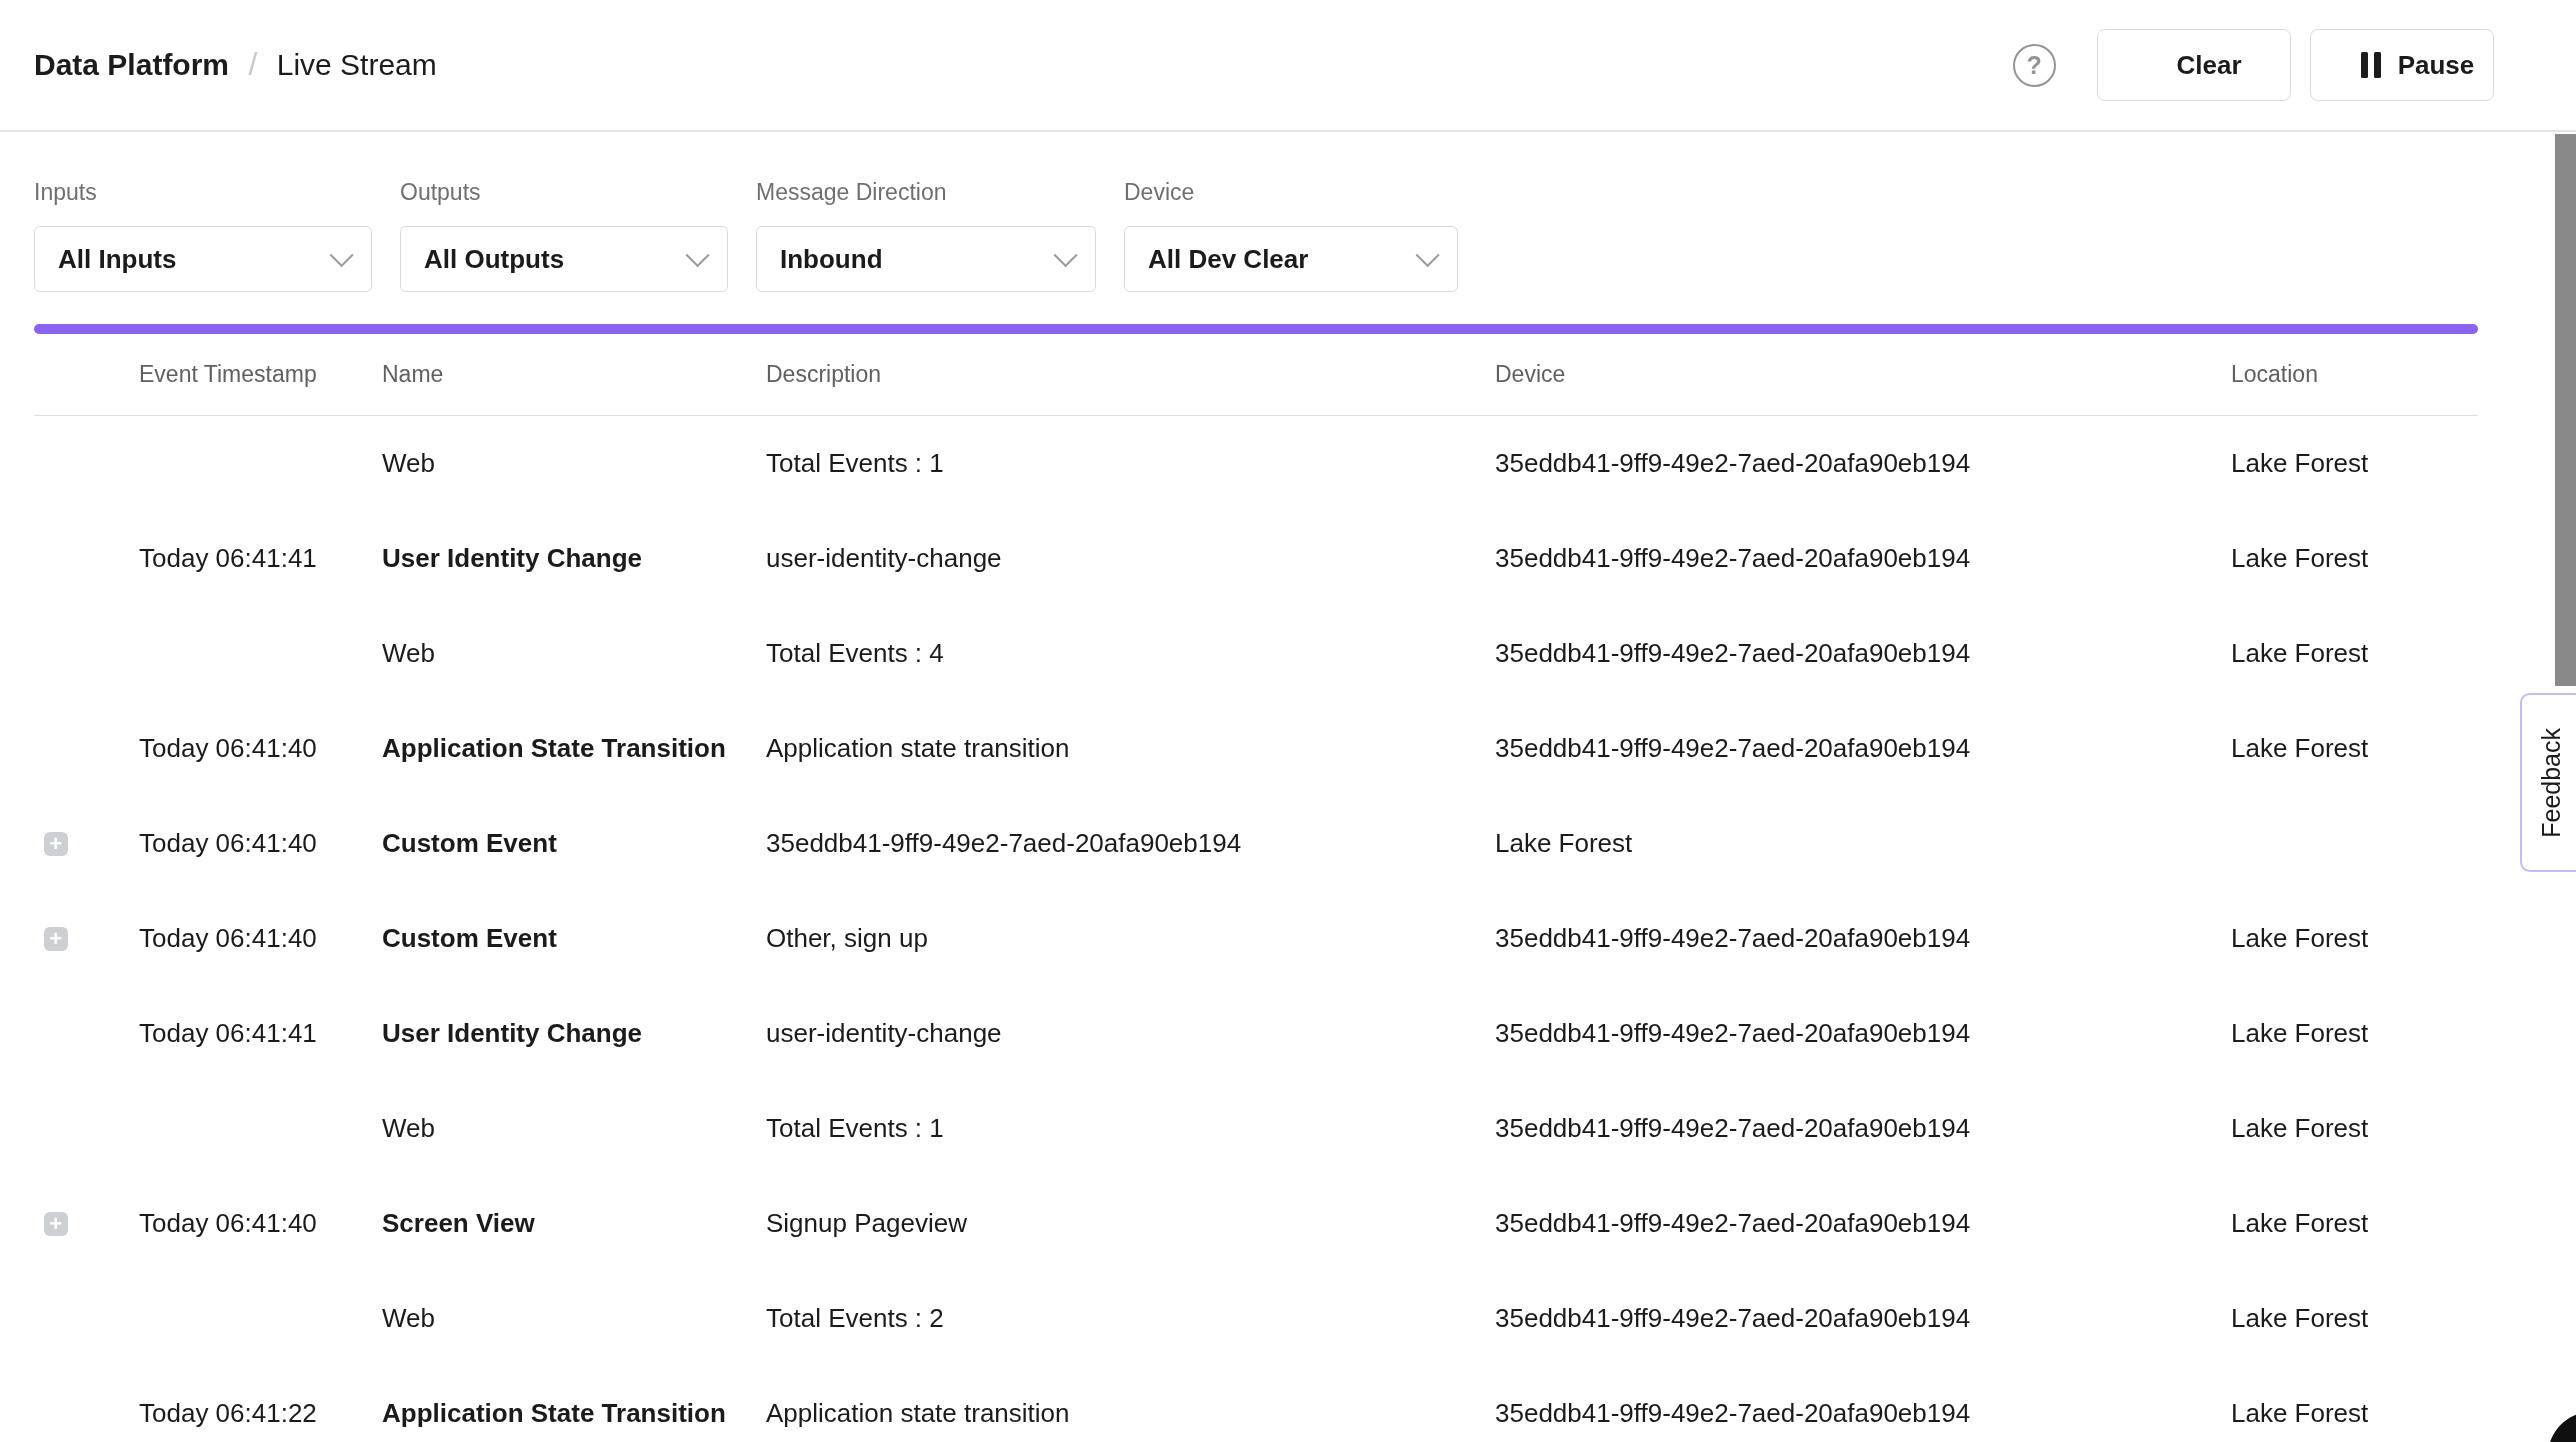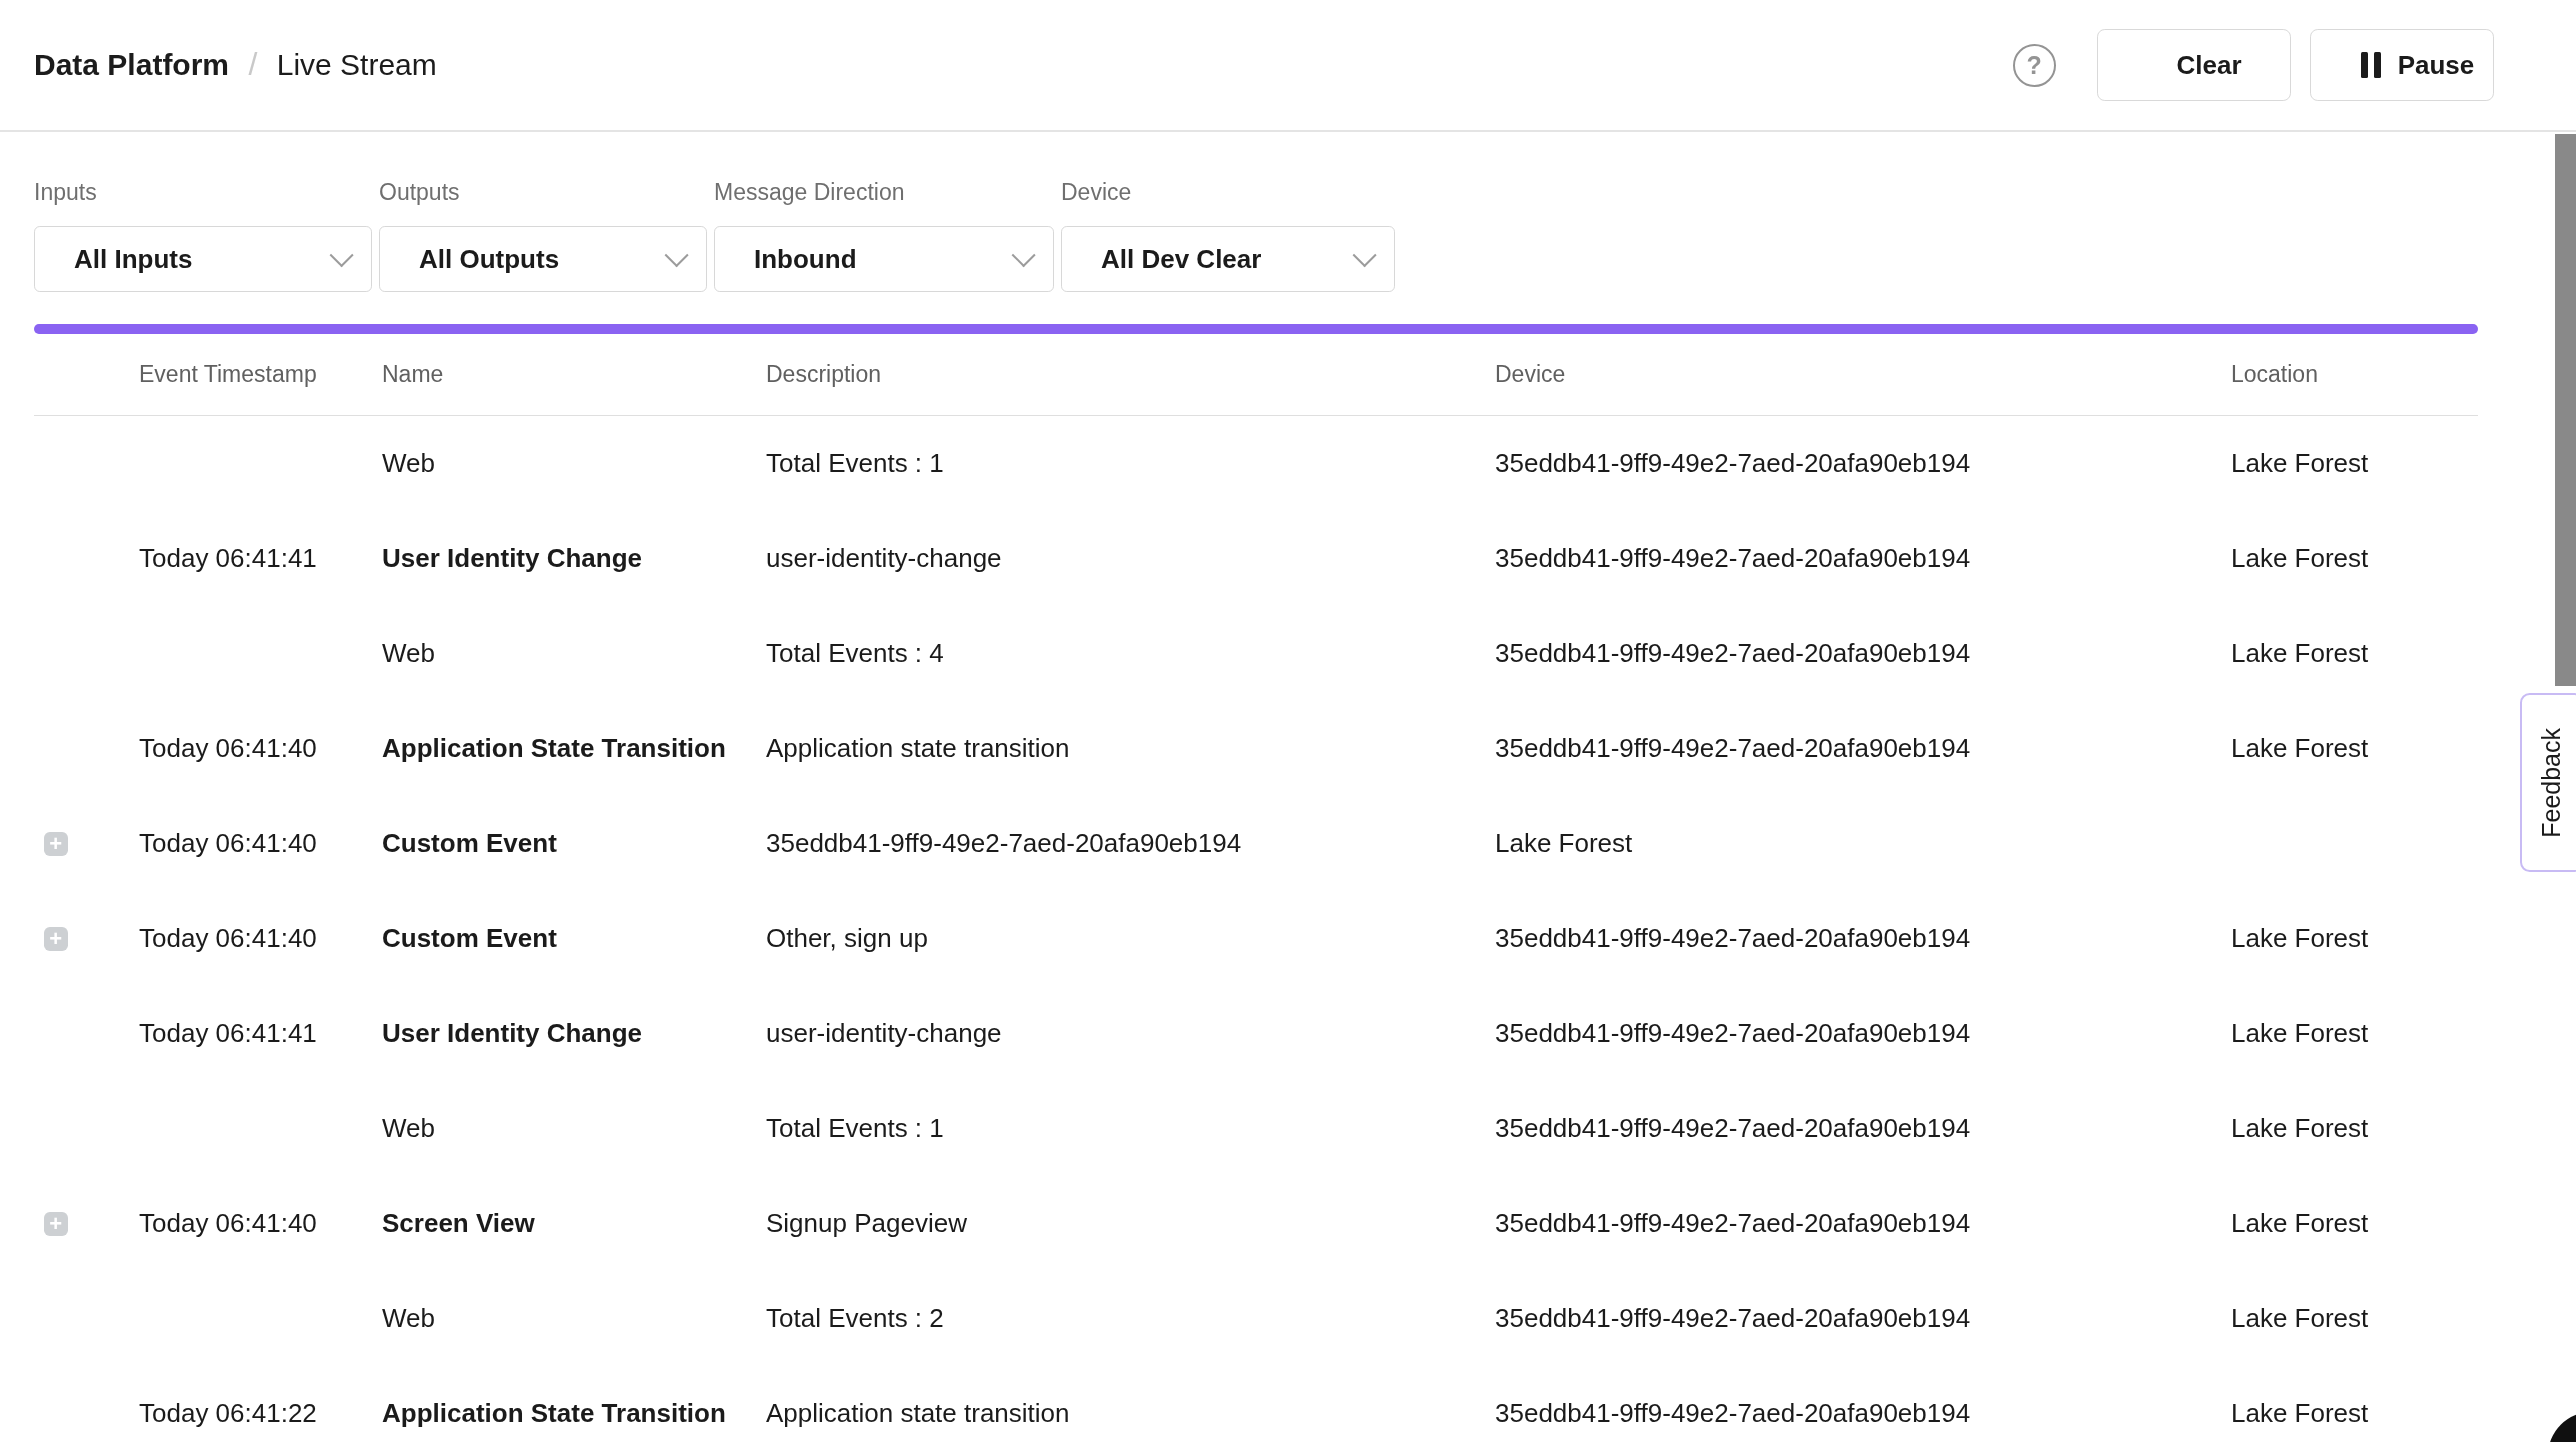--- a/index.html
+++ b/index.html
@@ -41,29 +41,29 @@
     display: flex; align-items: center; justify-content: center;
     cursor: pointer;
     padding-left: 31px;
   }
   .btn-clear { width: 194px; }
   .btn-pause { width: 184px; margin-left: 19.4px; }
   .pause-glyph { display: inline-flex; gap: 6.8px; margin-right: 16.5px; }
   .pause-glyph i { display: block; width: 6.8px; height: 26px; background: #1b1b1b; border-radius: 1.5px; }
 
   
-  .filters { display: flex; gap: 7px; padding: 47px 0 0 34px; }
+  .filters { display: flex; gap: 28px; padding: 47px 0 0 34px; }
   .filter { display: flex; flex-direction: column; }
   .filter-label { font-size: 23px; color: #6f6f6f; margin-bottom: 20.4px; }
   .dropdown {
     height: 66px; border: 1.9px solid #d8d8d8; border-radius: 5.8px; background: #fff;
     display: flex; align-items: center; justify-content: space-between;
     padding: 0 21.4px 0 23px; cursor: pointer;
   }
-  .dropdown .value { font-size: 26px; font-weight: 700; color: #1b1b1b; margin-left: 16px; }
+  .dropdown .value { font-size: 26px; font-weight: 700; color: #1b1b1b; }
   .chevron {
     width: 16.5px; height: 16.5px;
     border-left: 2.9px solid #9c9c9c; border-bottom: 2.9px solid #9c9c9c;
     transform: rotate(-45deg) translate(2.9px, -2.9px);
   }
   .f-inputs .dropdown { width: 338px; }
   .f-outputs .dropdown { width: 328px; }
   .f-direction .dropdown { width: 340px; }
   .f-device .dropdown { width: 334px; }
 

